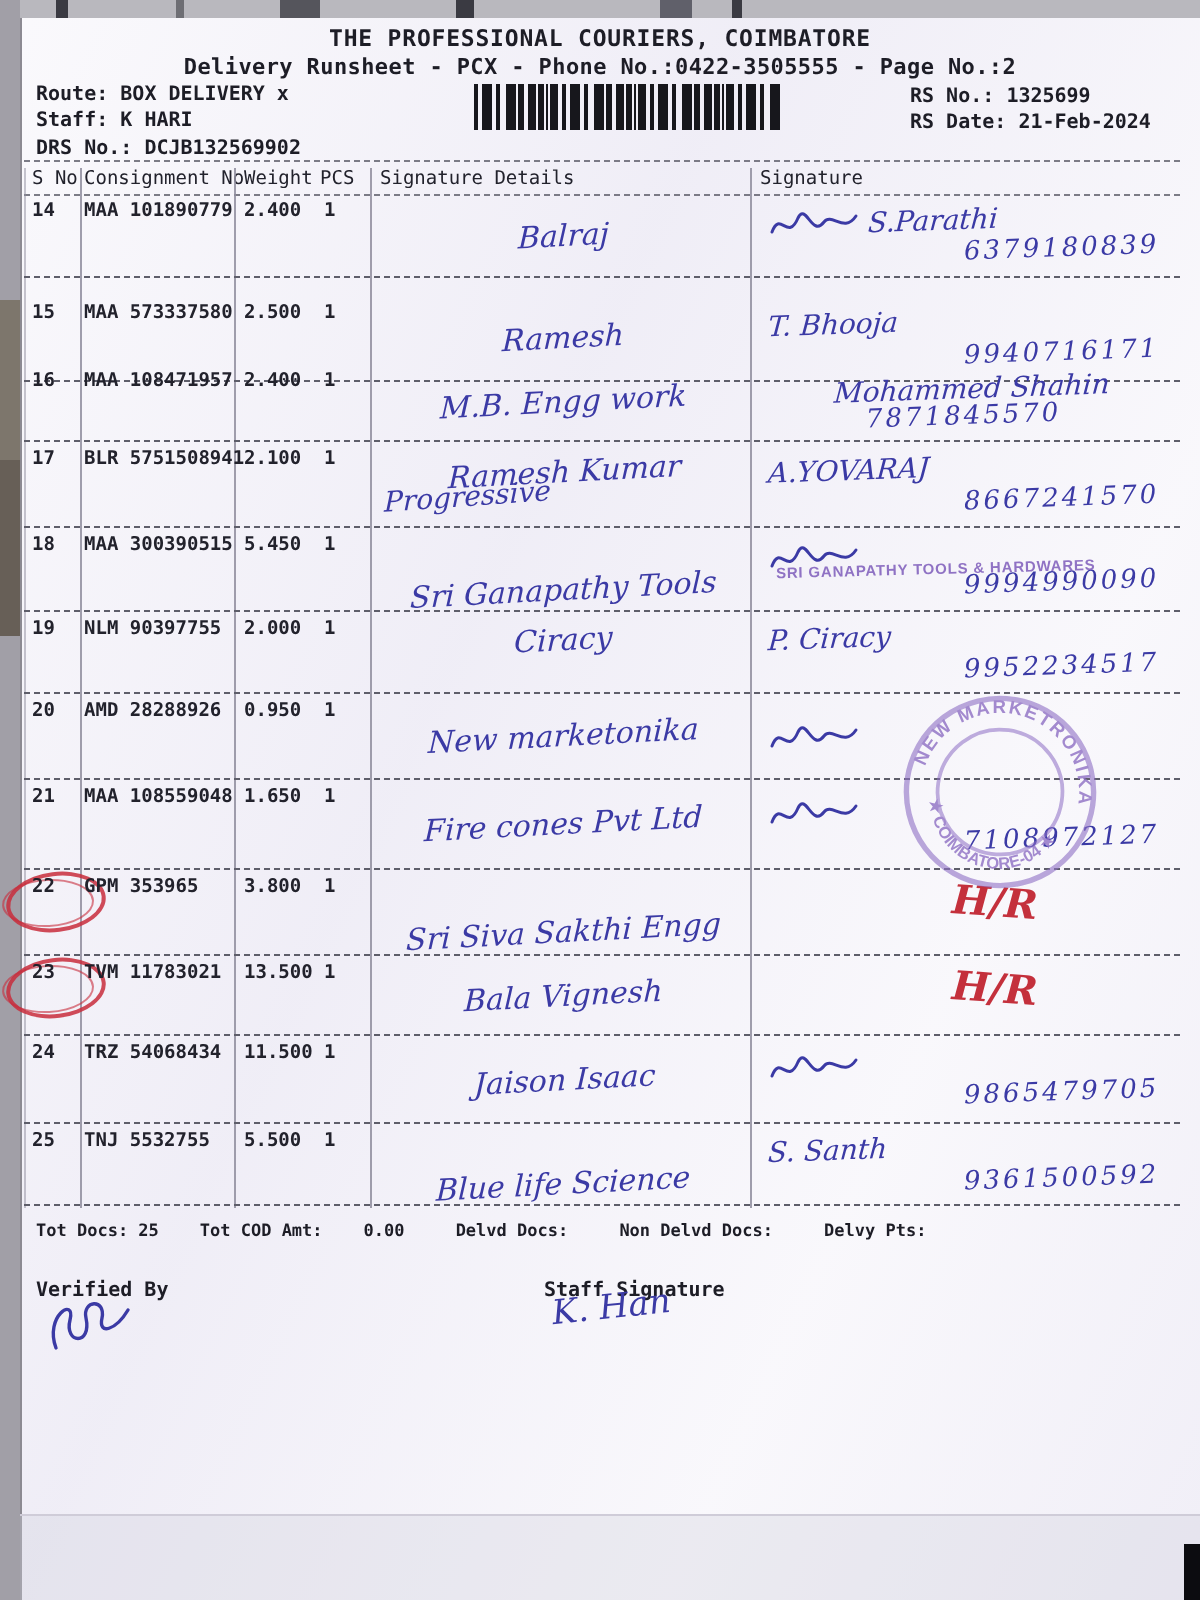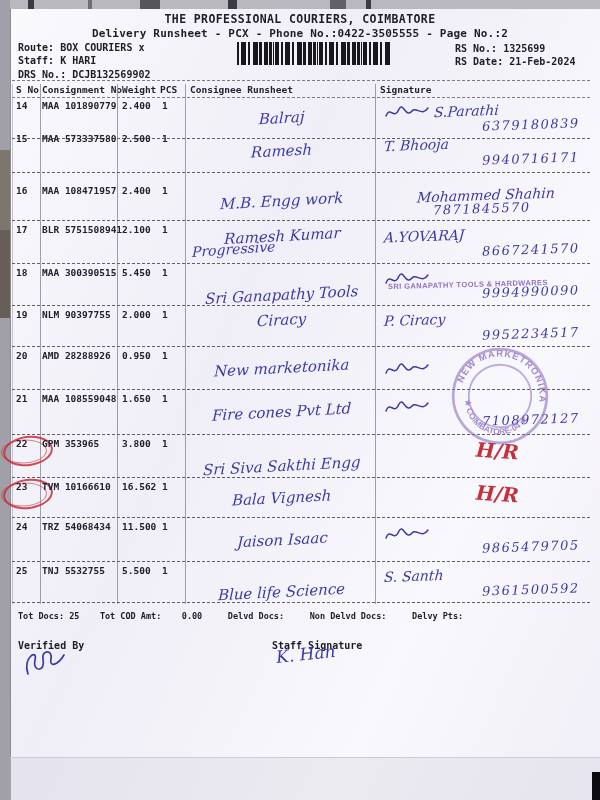--- a/index.html
+++ b/index.html
@@ -33,21 +33,21 @@
   .hline{font-size:10px;}
   .dashed{position:absolute;border-top:1px dashed #5e5e6a;opacity:.8;}
   .vline{position:absolute;width:1px;background:#8f8d9e;opacity:.85;}
   
   .barcode{position:absolute;left:237px;top:42px;width:153px;height:23px;
     background:
       repeating-linear-gradient(90deg,#17171c 0 2px,transparent 2px 5px,#17171c 5px 9px,transparent 9px 11px),
       repeating-linear-gradient(90deg,#17171c 0 1px,transparent 1px 4px);}
   
   .thead{position:absolute;left:12px;top:84px;width:578px;height:13px;}
-  .thead span{position:absolute;top:0;font-size:9.5px;color:#22222c;font-weight:bold;white-space:pre;}
+  .thead span{position:absolute;top:0;font-size:9.5px;color:#22222c;font-weight:normal;white-space:pre;}
   .row{position:absolute;left:12px;width:578px;border-bottom:1px dashed #5e5e6a;}
   .cell{position:absolute;top:3px;font-size:9.5px;font-weight:bold;color:#22222c;white-space:pre;}
   .cell.sno{left:4px;}
   .cell.con{left:30px;}
   .cell.wt{left:110px;}
   .cell.pcs{left:150px;}
   .cell.name{left:176px;top:0;width:188px;height:100%;display:flex;flex-direction:column;
              justify-content:center;align-items:center;font-weight:normal;}
   .cell.sig{left:366px;top:0;width:210px;height:100%;display:flex;flex-direction:column;
             justify-content:center;align-items:flex-start;padding-left:6px;box-sizing:border-box;
@@ -98,37 +98,37 @@
     <span class="t6"></span>
   </div>
   <div class="scan-left">
     <span class="p1"></span>
     <span class="p2"></span>
   </div>
 
   <div class="printed title">THE PROFESSIONAL COURIERS, COIMBATORE</div>
   <div class="printed subtitle">Delivery Runsheet - PCX - Phone No.:0422-3505555 - Page No.:2</div>
 
-  <div class="printed hline" style="left:18px;top:42px;"><span>Route:</span> <span>BOX COURIERS x</span></div>
+  <div class="printed hline" style="left:18px;top:42px;"><span>Route:</span> <span>BOX DELIVERY x</span></div>
   <div class="printed hline" style="left:18px;top:55px;"><span>Staff:</span> <span>K HARI</span></div>
   <div class="printed hline" style="left:18px;top:69px;"><span>DRS No.:</span> <span>DCJB132569902</span></div>
 
   <div class="barcode"></div>
 
   <div class="printed hline" style="left:455px;top:43px;"><span>RS No.:</span> <span>1325699</span></div>
   <div class="printed hline" style="left:455px;top:56px;"><span>RS Date:</span> <span>21-Feb-2024</span></div>
 
   <div class="dashed" style="left:12px;top:80px;width:578px;"></div>
 
   <div class="thead">
     <span style="left:4px;">S No</span>
     <span style="left:30px;">Consignment No</span>
     <span style="left:110px;">Weight</span>
     <span style="left:148px;">PCS</span>
-    <span style="left:178px;">Consignee Runsheet</span>
+    <span style="left:178px;">Signature Details</span>
     <span style="left:368px;text-align:right;">Signature</span>
   </div>
   <div class="dashed" style="left:12px;top:97px;width:578px;"></div>
 
   <div class="vline" style="left:12px;top:84px;height:520px;opacity:.5;"></div>
   <div class="vline" style="left:40px;top:84px;height:520px;"></div>
   <div class="vline" style="left:117px;top:84px;height:520px;"></div>
   <div class="vline" style="left:185px;top:84px;height:520px;"></div>
   <div class="vline" style="left:375px;top:84px;height:520px;"></div>
 
@@ -147,21 +147,21 @@
       <div class="sigline">
         <svg class="scribble" width="46" height="16" viewBox="0 0 46 16" style="display: inline-block;">
           <path d="M2,13 C6,2 10,18 15,6 C19,-2 22,16 28,8 C32,3 38,14 44,5" fill="none" stroke="#3b3aa5" stroke-width="1.5" stroke-linecap="round"></path>
         </svg>
         <span class="hw signame">S.Parathi</span>
       </div>
       <span class="hw phone">6379180839</span>
       
     </div>
   </div>
-      <div class="row r15" style="top: 130px; height: 42px; text-align: center;">
+      <div class="row r15" style="top: 148px; height: 42px; text-align: center;">
 
     <span class="cell sno">15</span>
     <span class="cell con">MAA 573337580</span>
     <span class="cell wt">2.500</span>
     <span class="cell pcs">1</span>
     <div class="cell name">
       <span class="hw l1">Ramesh</span>
       
     </div>
     <div class="cell sig">
@@ -308,22 +308,22 @@
         
         
       </div>
       
       <span class="redmark">H/R</span>
     </div>
   </div>
       <div class="row r23" style="top: 478px; height: 39px;">
     <span class="circle-mark" style="display: block;"></span>
     <span class="cell sno">23</span>
-    <span class="cell con">TVM 10166610</span>
-    <span class="cell wt">16.562</span>
+    <span class="cell con">TVM 11783021</span>
+    <span class="cell wt">13.500</span>
     <span class="cell pcs">1</span>
     <div class="cell name">
       <span class="hw l1">Bala Vignesh</span>
       
     </div>
     <div class="cell sig">
       <div class="sigline">
         
         
       </div>

